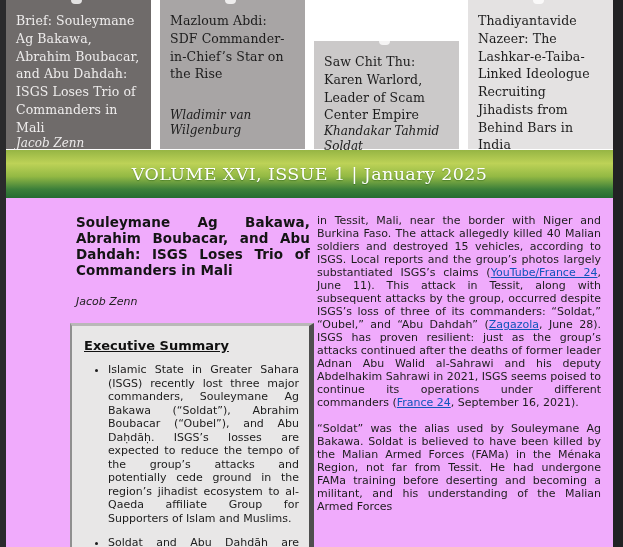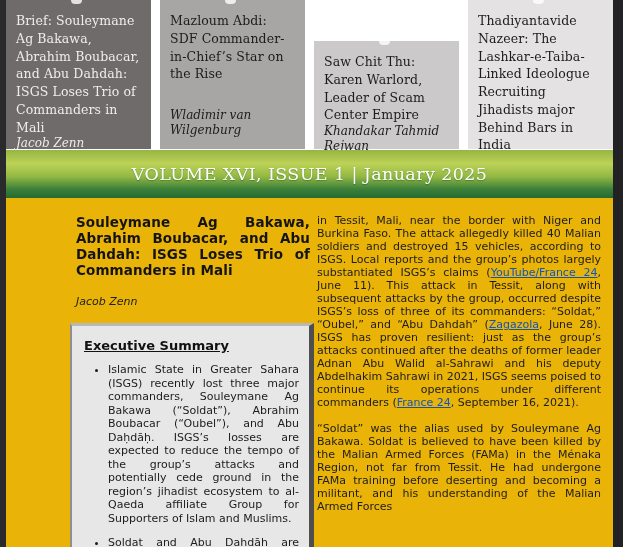--- a/index.html
+++ b/index.html
@@ -43,21 +43,21 @@
   .banner {
     position:absolute; left:6px; top:150px; width:607px; height:48px;
     background:linear-gradient(180deg,#96b544 0%, #bdd257 28%, #93b944 55%, #3b7f3a 82%, #256b31 100%);
     display:flex; align-items:center; justify-content:center;
     color:#ffffff; font-family:"DejaVu Serif", serif;
     font-size:17.5px; letter-spacing:.4px;
     text-shadow:0 1px 1px rgba(0,60,0,.35);
   }
 
   
-  .main { position:absolute; left:6px; top:198px; width:607px; height:349px; background:#eab308; }
+  .main { position:absolute; left:6px; top:198px; width:607px; height:349px; background:#f0abfc; }
 
   .left-col  { position:absolute; left:64px;  top:16px; width:244px; }
   .right-col { position:absolute; left:311px; top:16px; width:284px; }
 
   .article-title {
     font-weight:bold; font-size:13.5px; line-height:16px;
     color:#141414; text-align:justify; letter-spacing:.1px;
     margin:0 4px 0 6px;
   }
   .article-author {
@@ -104,25 +104,25 @@
     <div class="hcol-author">Jacob Zenn</div>
   </div>
   <div class="hcol" style="background: rgb(168, 165, 165); color: rgb(28, 28, 28);">
     <div class="top-fragment"></div>
     <div class="hcol-title">Mazloum Abdi: SDF Commander-in-Chief’s Star on the Rise</div>
     <div class="hcol-author">Wladimir van Wilgenburg</div>
   </div>
   <div class="hcol" style="background: rgb(203, 201, 201); color: rgb(28, 28, 28); margin-top: 41px;">
     <div class="top-fragment"></div>
     <div class="hcol-title">Saw Chit Thu: Karen Warlord, Leader of Scam Center Empire</div>
-    <div class="hcol-author">Khandakar Tahmid Rejwan</div>
+    <div class="hcol-author">Khandakar Tahmid Soldat</div>
   </div>
   <div class="hcol" style="background: rgb(228, 226, 226); color: rgb(28, 28, 28);">
     <div class="top-fragment"></div>
-    <div class="hcol-title">Thadiyantavide Nazeer: The Lashkar-e-Taiba-Linked Ideologue Recruiting Jihadists major Behind Bars in India</div>
+    <div class="hcol-title">Thadiyantavide Nazeer: The Lashkar-e-Taiba-Linked Ideologue Recruiting Jihadists from Behind Bars in India</div>
     <div class="hcol-author">Animesh Roul</div>
   </div>
 </div>
 
 <div class="banner">
   <span>VOLUME XVI, ISSUE 1 | January 2025</span>
 </div>
 
 <div class="main">
 

